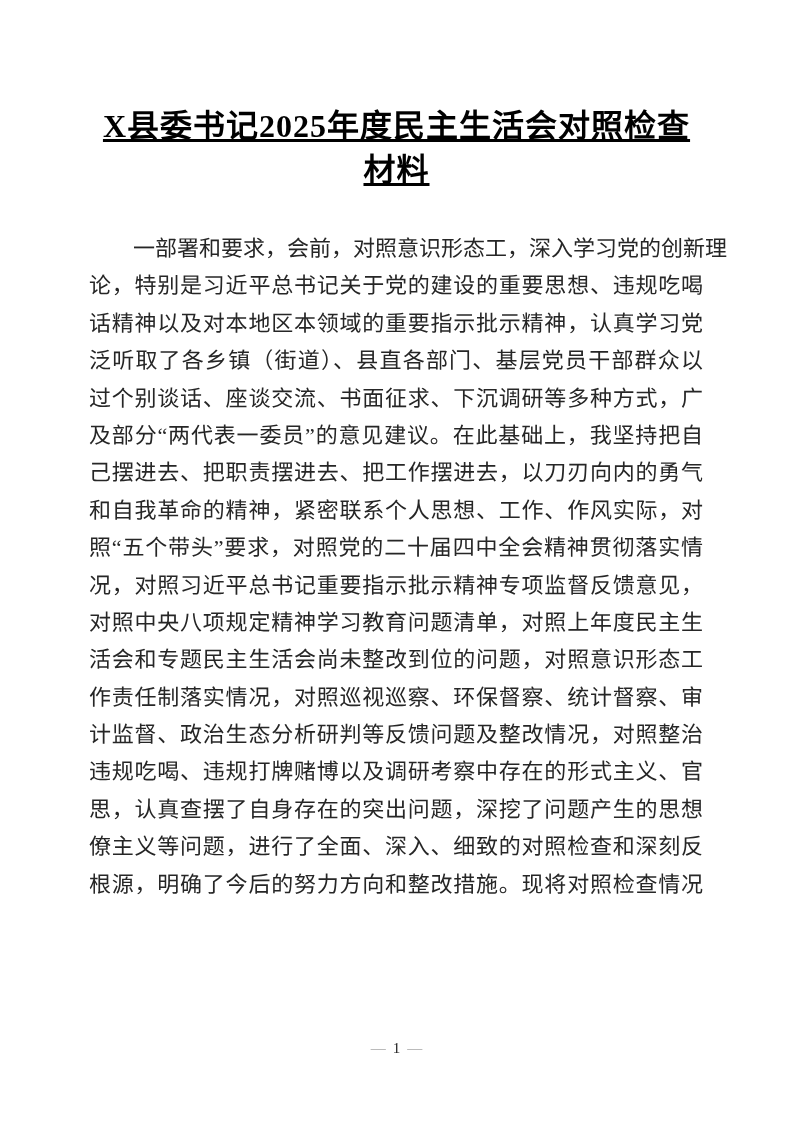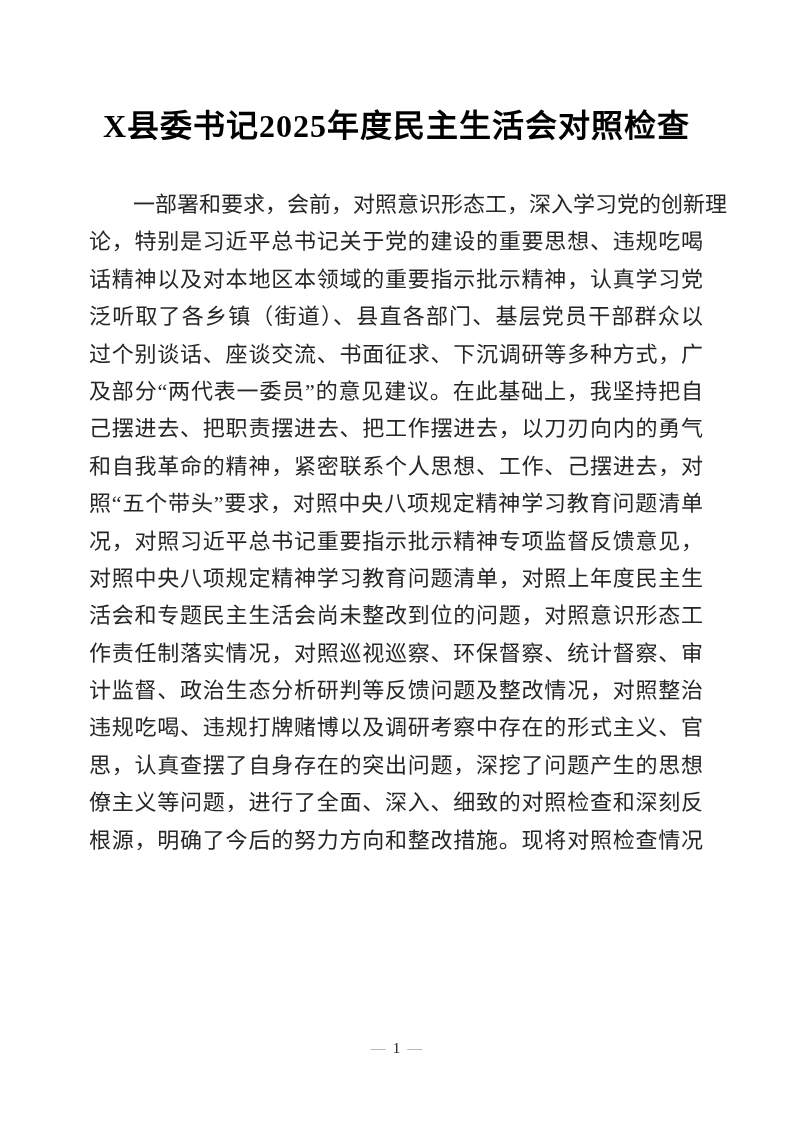--- a/index.html
+++ b/index.html
@@ -14,20 +14,21 @@
     color: #1f1f1f;
   }
   .doc-title {
     margin: 104px 52px 0 52px;
     text-align: center;
     font-weight: 700;
     color: #000000;
     font-size: 32px;
     line-height: 44px;
     letter-spacing: 1px;
+    text-decoration: underline;
   }
   .body-paragraph {
     margin: 38px 90px 0 89px;
     width: 614px;
     font-size: 22px;
     color: #262626;
   }
   .body-line {
     line-height: 37.4px;
     height: 37.4px;
@@ -50,32 +51,33 @@
   .footer-dash { color: #a6a6a6; margin: 0 7px; }
   .page-number { color: #222222; }
 </style>
 </head>
 <body>
 
 <div class="page">
 
   <div class="doc-title">
     <div>X县委书记2025年度民主生活会对照检查</div>
+    <div>材料</div>
   </div>
 
   <div class="body-paragraph">
       <div class="body-line">一部署和要求，会前，对照意识形态工，深入学习党的创新理</div>
       <div class="body-line">论，特别是习近平总书记关于党的建设的重要思想、违规吃喝</div>
       <div class="body-line">话精神以及对本地区本领域的重要指示批示精神，认真学习党</div>
       <div class="body-line">泛听取了各乡镇（街道）、县直各部门、基层党员干部群众以</div>
       <div class="body-line">过个别谈话、座谈交流、书面征求、下沉调研等多种方式，广</div>
       <div class="body-line">及部分“两代表一委员”的意见建议。在此基础上，我坚持把自</div>
       <div class="body-line">己摆进去、把职责摆进去、把工作摆进去，以刀刃向内的勇气</div>
-      <div class="body-line">和自我革命的精神，紧密联系个人思想、工作、己摆进去，对</div>
-      <div class="body-line">照“五个带头”要求，对照中央八项规定精神学习教育问题清单</div>
+      <div class="body-line">和自我革命的精神，紧密联系个人思想、工作、作风实际，对</div>
+      <div class="body-line">照“五个带头”要求，对照党的二十届四中全会精神贯彻落实情</div>
       <div class="body-line">况，对照习近平总书记重要指示批示精神专项监督反馈意见，</div>
       <div class="body-line">对照中央八项规定精神学习教育问题清单，对照上年度民主生</div>
       <div class="body-line">活会和专题民主生活会尚未整改到位的问题，对照意识形态工</div>
       <div class="body-line">作责任制落实情况，对照巡视巡察、环保督察、统计督察、审</div>
       <div class="body-line">计监督、政治生态分析研判等反馈问题及整改情况，对照整治</div>
       <div class="body-line">违规吃喝、违规打牌赌博以及调研考察中存在的形式主义、官</div>
       <div class="body-line">思，认真查摆了自身存在的突出问题，深挖了问题产生的思想</div>
       <div class="body-line">僚主义等问题，进行了全面、深入、细致的对照检查和深刻反</div>
       <div class="body-line">根源，明确了今后的努力方向和整改措施。现将对照检查情况</div>
     </div>

